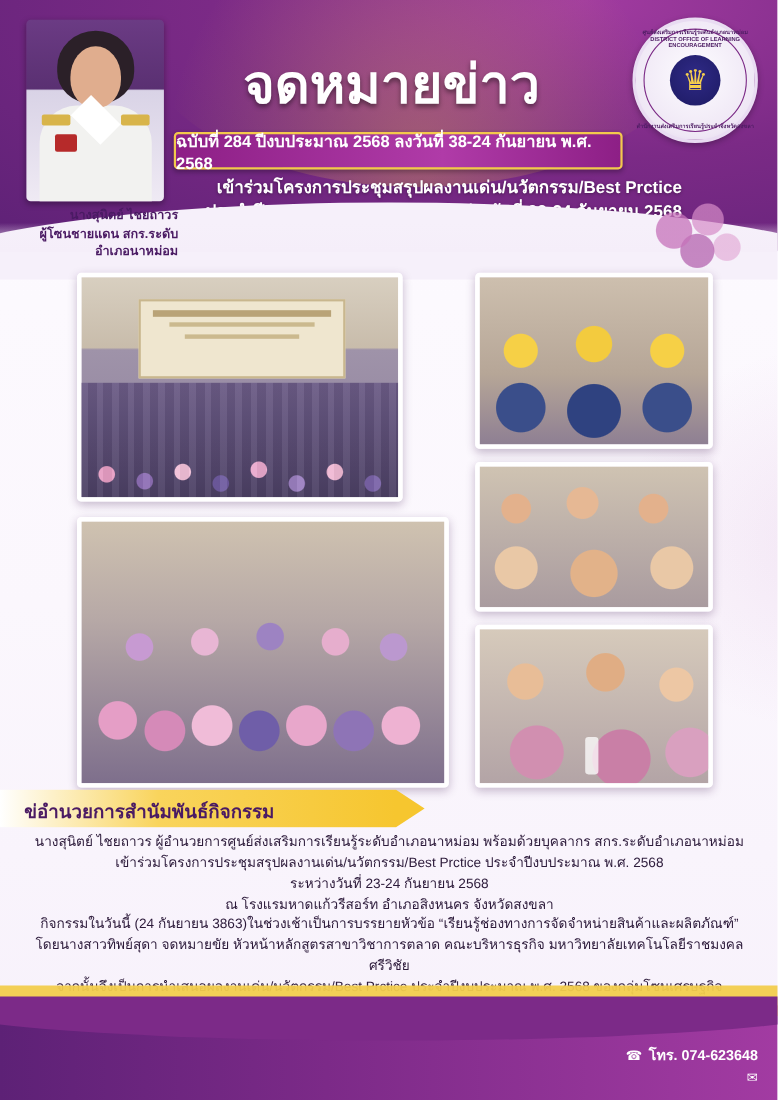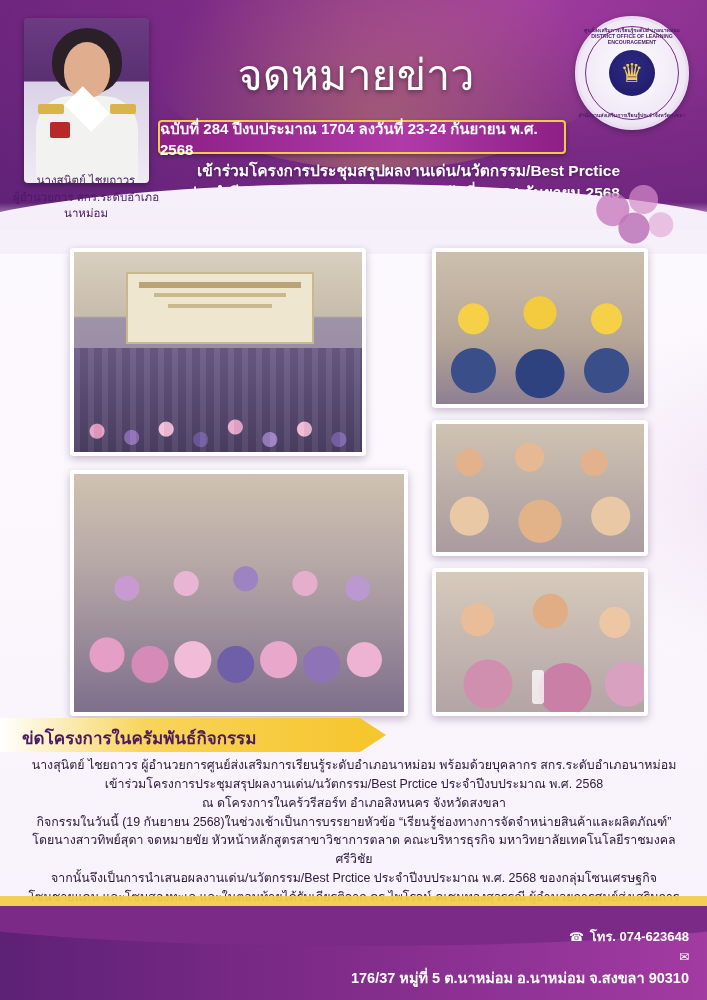--- a/index.html
+++ b/index.html
@@ -43,21 +43,21 @@
     background:radial-gradient(ellipse at 50% 90%, rgba(247,203,74,.30), rgba(247,203,74,0) 62%);
   }
 
   .org-title{
     position:absolute;left:96px;top:14px;width:520px;text-align:center;
     color:#ffe9a8;font-size:18px;font-weight:bold;letter-spacing:.2px;
     text-shadow:0 1px 2px rgba(0,0,0,.35);
   }
   .main-title{
     position:absolute;left:96px;top:52px;width:520px;text-align:center;
-    color:#ffffff;font-size:43px;font-weight:normal;line-height:1.1;
+    color:#ffffff;font-size:49px;font-weight:bold;line-height:1.1;
     text-shadow:0 2px 5px rgba(0,0,0,.45);
   }
   .issue-bar{
     position:absolute;left:158px;top:120px;width:404px;height:30px;
     background:linear-gradient(90deg,#8d1f86,#b03ba8 60%,#8d1f86);
     border:2px solid #f3c94c;border-radius:4px;
     color:#ffffff;font-size:15px;font-weight:bold;
     display:flex;align-items:center;justify-content:center;
     box-shadow:0 2px 5px rgba(0,0,0,.3);
   }
@@ -74,22 +74,22 @@
     overflow:hidden;box-shadow:0 2px 6px rgba(0,0,0,.35);
   }
   .dp-hair{position:absolute;left:28px;top:10px;width:70px;height:66px;border-radius:50% 50% 44% 44%;background:#2b2028;}
   .dp-face{position:absolute;left:40px;top:24px;width:46px;height:56px;border-radius:50% 50% 46% 46%;background:#e0ad8e;}
   .dp-body{position:absolute;left:12px;top:78px;width:102px;height:90px;border-radius:34px 34px 0 0;background:#f2f2f0;}
   .dp-collar{position:absolute;left:44px;top:78px;width:38px;height:26px;background:#fff;transform:rotate(45deg);}
   .dp-shoulder{position:absolute;left:14px;top:86px;width:26px;height:10px;background:#d8b44a;border-radius:2px;}
   .dp-shoulder2{position:absolute;left:86px;top:86px;width:26px;height:10px;background:#d8b44a;border-radius:2px;}
   .dp-badge{position:absolute;left:26px;top:104px;width:20px;height:16px;background:#b62a2a;border-radius:2px;}
   .dir-name{
-    position:absolute;left:10px;top:172px;width:152px;text-align:center;
-    color:#f3e6f7;font-size:11.5px;line-height:1.45;font-weight:normal;
+    position:absolute;left:10px;top:188px;width:152px;text-align:right;
+    color:#f3e6f7;font-size:11.5px;line-height:1.45;font-weight:bold;
   }
 
   
   .seal{
     position:absolute;right:18px;top:16px;width:108px;height:108px;border-radius:50%;
     background:radial-gradient(circle at 50% 45%, #fdfcff 0%, #efe7f5 70%, #d8c9e6 100%);
     border:3px solid #e9dcf2;box-shadow:0 2px 6px rgba(0,0,0,.3);
   }
   .seal-ring{position:absolute;inset:7px;border:1px solid #7b2a86;border-radius:50%;}
   .seal-txt-top{
@@ -279,32 +279,32 @@
       <div class="seal-ring"></div>
       <div class="seal-txt-top">ศูนย์ส่งเสริมการเรียนรู้ระดับอำเภอนาหม่อม
 DISTRICT OFFICE OF LEARNING ENCOURAGEMENT</div>
       <div class="seal-emblem">
           <span>♛</span>
         </div>
       <div class="seal-txt-bot">สำนักงานส่งเสริมการเรียนรู้ประจำจังหวัดสงขลา</div>
     </div>
 
     <div class="main-title">จดหมายข่าว</div>
-    <div class="issue-bar">ฉบับที่ 284 ปีงบประมาณ 1704 ลงวันที่ 23-24 กันยายน พ.ศ. 2568</div>
+    <div class="issue-bar">ฉบับที่ 284 ปีงบประมาณ 2568 ลงวันที่ 38-24 กันยายน พ.ศ. 2568</div>
     <div class="subtitle">
       <div>เข้าร่วมโครงการประชุมสรุปผลงานเด่น/นวัตกรรม/Best Prctice</div>
       <div>ประจำปีงบประมาณ พ.ศ. 2568 ระหว่างวันที่ 23-24 กันยายน 2568</div>
     </div>
 
     <div class="hdr-wave"></div>
   </div>
 
   <div class="dir-name" style="color:#4a1a63;">
     <div>นางสุนิตย์ ไชยถาวร</div>
-    <div>ผู้อำนวยการ สกร.ระดับอำเภอนาหม่อม</div>
+    <div>ผู้โซนชายแดน สกร.ระดับอำเภอนาหม่อม</div>
   </div>
 
   <div class="orchid or1"></div>
 
   <div class="ph p1">
     <div class="room"></div>
     <div class="stage">
       <div class="stage-t"></div>
         <div class="stage-t2"></div>
         <div class="stage-t3"></div>
@@ -325,46 +325,44 @@
   <div class="ph p4">
     <div class="faces4"></div>
     <div class="bottle"></div>
   </div>
 
   <div class="ph p5">
     <div class="group"></div>
   </div>
 
   <div class="news-banner"></div>
-  <div class="news-banner-label">ข่ดโครงการในครัมพันธ์กิจกรรม</div>
+  <div class="news-banner-label">ข่อำนวยการสำนัมพันธ์กิจกรรม</div>
 
   <div class="news-body">
     <p>นางสุนิตย์ ไชยถาวร ผู้อำนวยการศูนย์ส่งเสริมการเรียนรู้ระดับอำเภอนาหม่อม พร้อมด้วยบุคลากร สกร.ระดับอำเภอนาหม่อม</p>
     <p>เข้าร่วมโครงการประชุมสรุปผลงานเด่น/นวัตกรรม/Best Prctice ประจำปีงบประมาณ พ.ศ. 2568</p>
-    <p>ณ ดโครงการในคร้วรีสอร์ท อำเภอสิงหนคร จังหวัดสงขลา</p>
-    <p>กิจกรรมในวันนี้ (19 กันยายน 2568)ในช่วงเช้าเป็นการบรรยายหัวข้อ “เรียนรู้ช่องทางการจัดจำหน่ายสินค้าและผลิตภัณฑ์”</p>
+    <p>ระหว่างวันที่ 23-24 กันยายน 2568</p>
+    <p>ณ โรงแรมหาดแก้วรีสอร์ท อำเภอสิงหนคร จังหวัดสงขลา</p>
+    <p>กิจกรรมในวันนี้ (24 กันยายน 3863)ในช่วงเช้าเป็นการบรรยายหัวข้อ “เรียนรู้ช่องทางการจัดจำหน่ายสินค้าและผลิตภัณฑ์”</p>
     <p>โดยนางสาวทิพย์สุดา จดหมายขัย หัวหน้าหลักสูตรสาขาวิชาการตลาด คณะบริหารธุรกิจ มหาวิทยาลัยเทคโนโลยีราชมงคลศรีวิชัย</p>
     <p>จากนั้นจึงเป็นการนำเสนอผลงานเด่น/นวัตกรรม/Best Prctice ประจำปีงบประมาณ พ.ศ. 2568 ของกลุ่มโซนเศรษฐกิจ</p>
     <p>โซนชายแดน และโซนสองทะเล และในตอนท้ายได้รับเกียรติจาก ดร.ไพโรจน์ คเชนทองสุวรรณี ผู้อำนวยการศูนย์ส่งเสริมการเรียนรู้ระดับ</p>
     <p>อำเภอหาดใหญ่ เป็นผู้แทนผู้อำนวยการสำนักงานส่งเสริมการเรียนรู้ประจำจังหวัดสงขลา กล่าวสรุปโครงการประชุมสรุปผลงานเด่น/</p>
     <p>นวัตกรรม/Best Prctice ประจำปีงบประมาณ พ.ศ. 2568 และปิดโครงการในครั้งนี้</p>
   </div>
 
   <div class="orchid or2"></div>
 
   <div class="footer">
     <div class="footer-wave"></div>
     <div class="footer-wave2"></div>
     <div class="contact">
       <div class="line">
         <span class="ico">☎</span>
         <span>โทร. 074-623648</span>
       </div>
       <div class="line">
         <span class="ico">✉</span>
       </div>
-      <div class="line addr">
-        <span>176/37 หมู่ที่ 5 ต.นาหม่อม อ.นาหม่อม จ.สงขลา 90310</span>
-      </div>
     </div>
   </div>
 
 </div>
 
 </body></html>

